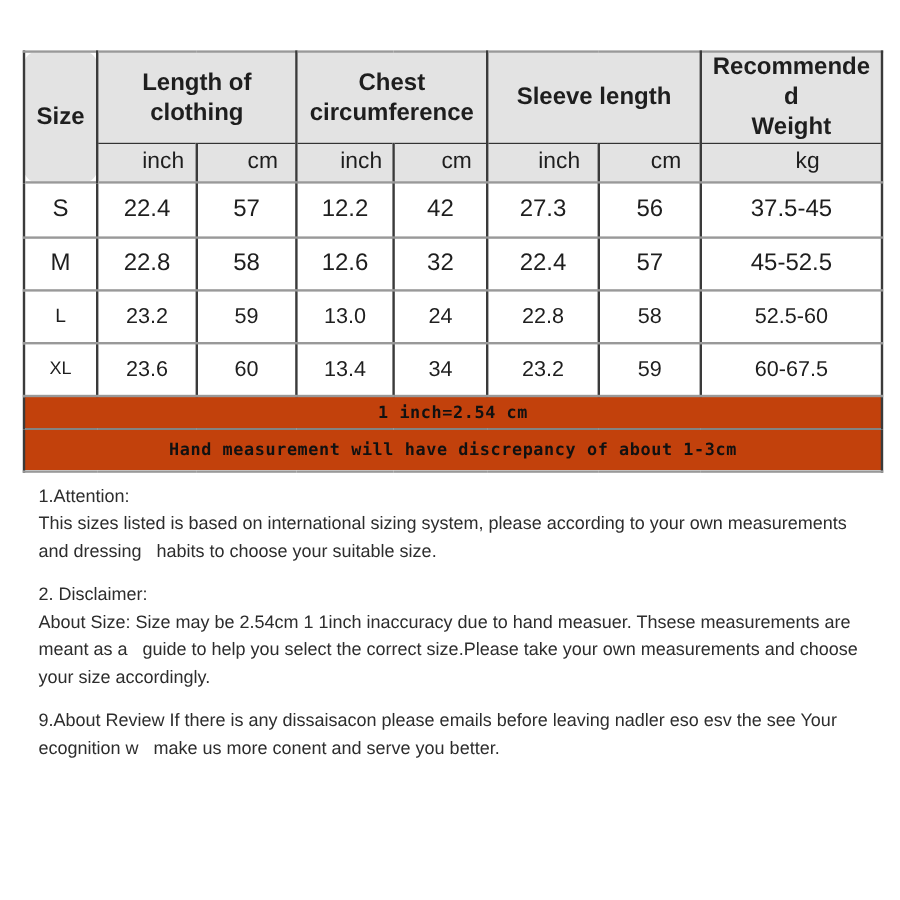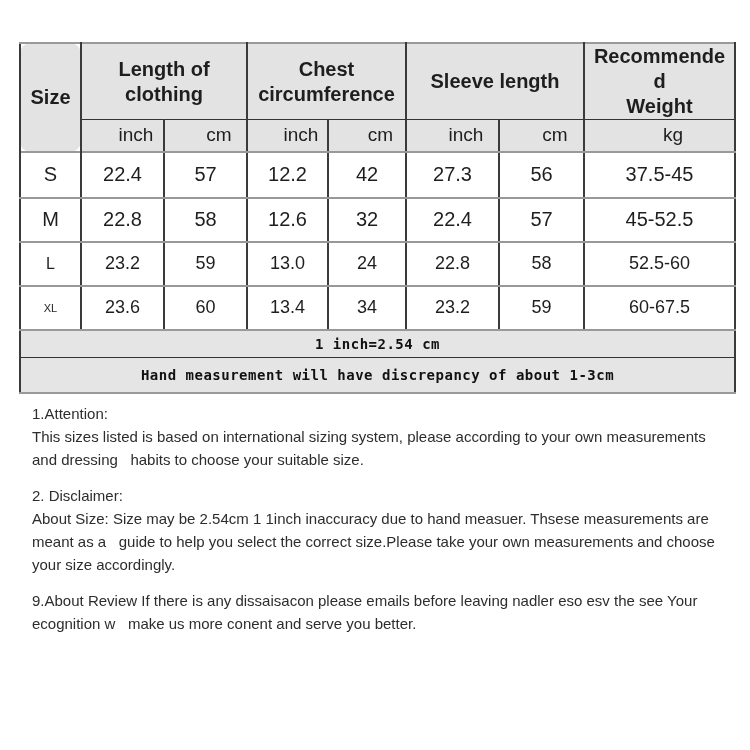--- a/index.html
+++ b/index.html
@@ -59,28 +59,28 @@
     font-weight: normal;
     font-size: 19px;
     border-top: 1px solid #333333;
     padding-left: 29px;
   }
   tr.datarow { height: 44px; }
   tr.datarow td { background: #ffffff; font-size: 20px; }
   tr.row-s { height: 46px; }
   tr.row-l td.szlab  { font-size: 16px; }
   tr.row-l td.val    { font-size: 18px; }
-  tr.row-xl td.szlab { font-size: 11px; }
+  tr.row-xl td.szlab { font-size: 15px; }
   tr.row-xl td.val   { font-size: 18px; }
   tr.noterow td {
     font-family: "DejaVu Sans Mono", monospace;
     font-weight: bold;
     font-size: 14px;
     letter-spacing: 0.5px;
-    background: #e5e5e5;
+    background: #c2410c;
     color: #111111;
   }
   tr.noterow1 { height: 28px; }
   tr.noterow1 td { border-top: 2px solid #777777; border-bottom: 1px solid #333333; }
   tr.noterow2 { height: 35px; padding-left: 36px; }
   tr.noterow2 td { border-top: 1px solid #333333; }
   .notes-text {
     position: absolute;
     left: 32px;
     top: 402px;

